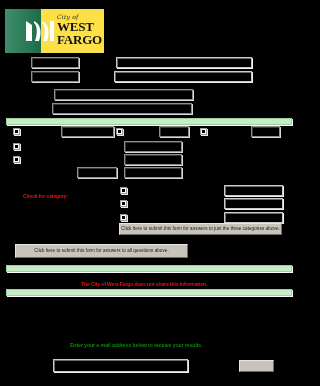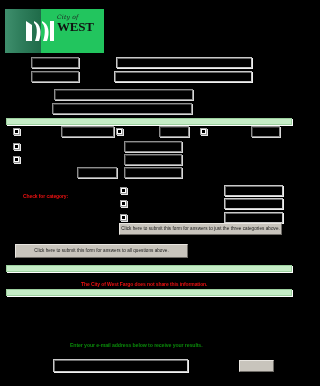--- a/index.html
+++ b/index.html
@@ -23,21 +23,21 @@
     background: #000000;
   }
 
   
   .logo {
     position: absolute;
     left: 5px;
     top: 9px;
     width: 99px;
     height: 44px;
-    background: #22c55e;
+    background: #fde047;
     overflow: hidden;
   }
   .logo-green {
     position: absolute;
     left: 0; top: 0;
     width: 36px;
     height: 44px;
     background: linear-gradient(90deg,#3f8f6d 0%, #2e7d5b 45%, #1f6b49 100%);
   }
   .logo-mark {
@@ -164,20 +164,21 @@
     <div class="logo-green"></div>
     <svg class="logo-mark" viewBox="0 0 30 26">
       <path d="M1 3 L1 23 L7 23 L7 7 Z" fill="#ffffff"></path>
       <path d="M9 3 C16 6 17 15 14 23 L10 23 C13 15 12 7 9 5 Z" fill="#ffffff"></path>
       <path d="M17 3 C24 6 25 15 22 23 L18 23 C21 15 20 7 17 5 Z" fill="#ffffff"></path>
       <path d="M25 3 L29 3 L29 23 L25 23 Z" fill="#ffffff"></path>
     </svg>
     <div class="logo-text">
       <span class="logo-cityof">City of</span>
       <span class="logo-west">WEST</span>
+      <span class="logo-fargo">FARGO</span>
     </div>
   </div>
 
   <input class="fld" type="text" style="left: 31px; top: 57px; width: 48px; height: 11px;" value="">
   <input class="fld light" type="text" style="left: 116px; top: 57px; width: 136px; height: 11px;" value="">
 
   <input class="fld" type="text" style="left: 31px; top: 71px; width: 48px; height: 11px;" value="">
   <input class="fld light" type="text" style="left: 114px; top: 71px; width: 138px; height: 11px;" value="">
 
   <input class="fld" type="text" style="left: 54px; top: 89px; width: 139px; height: 11px;" value="">

